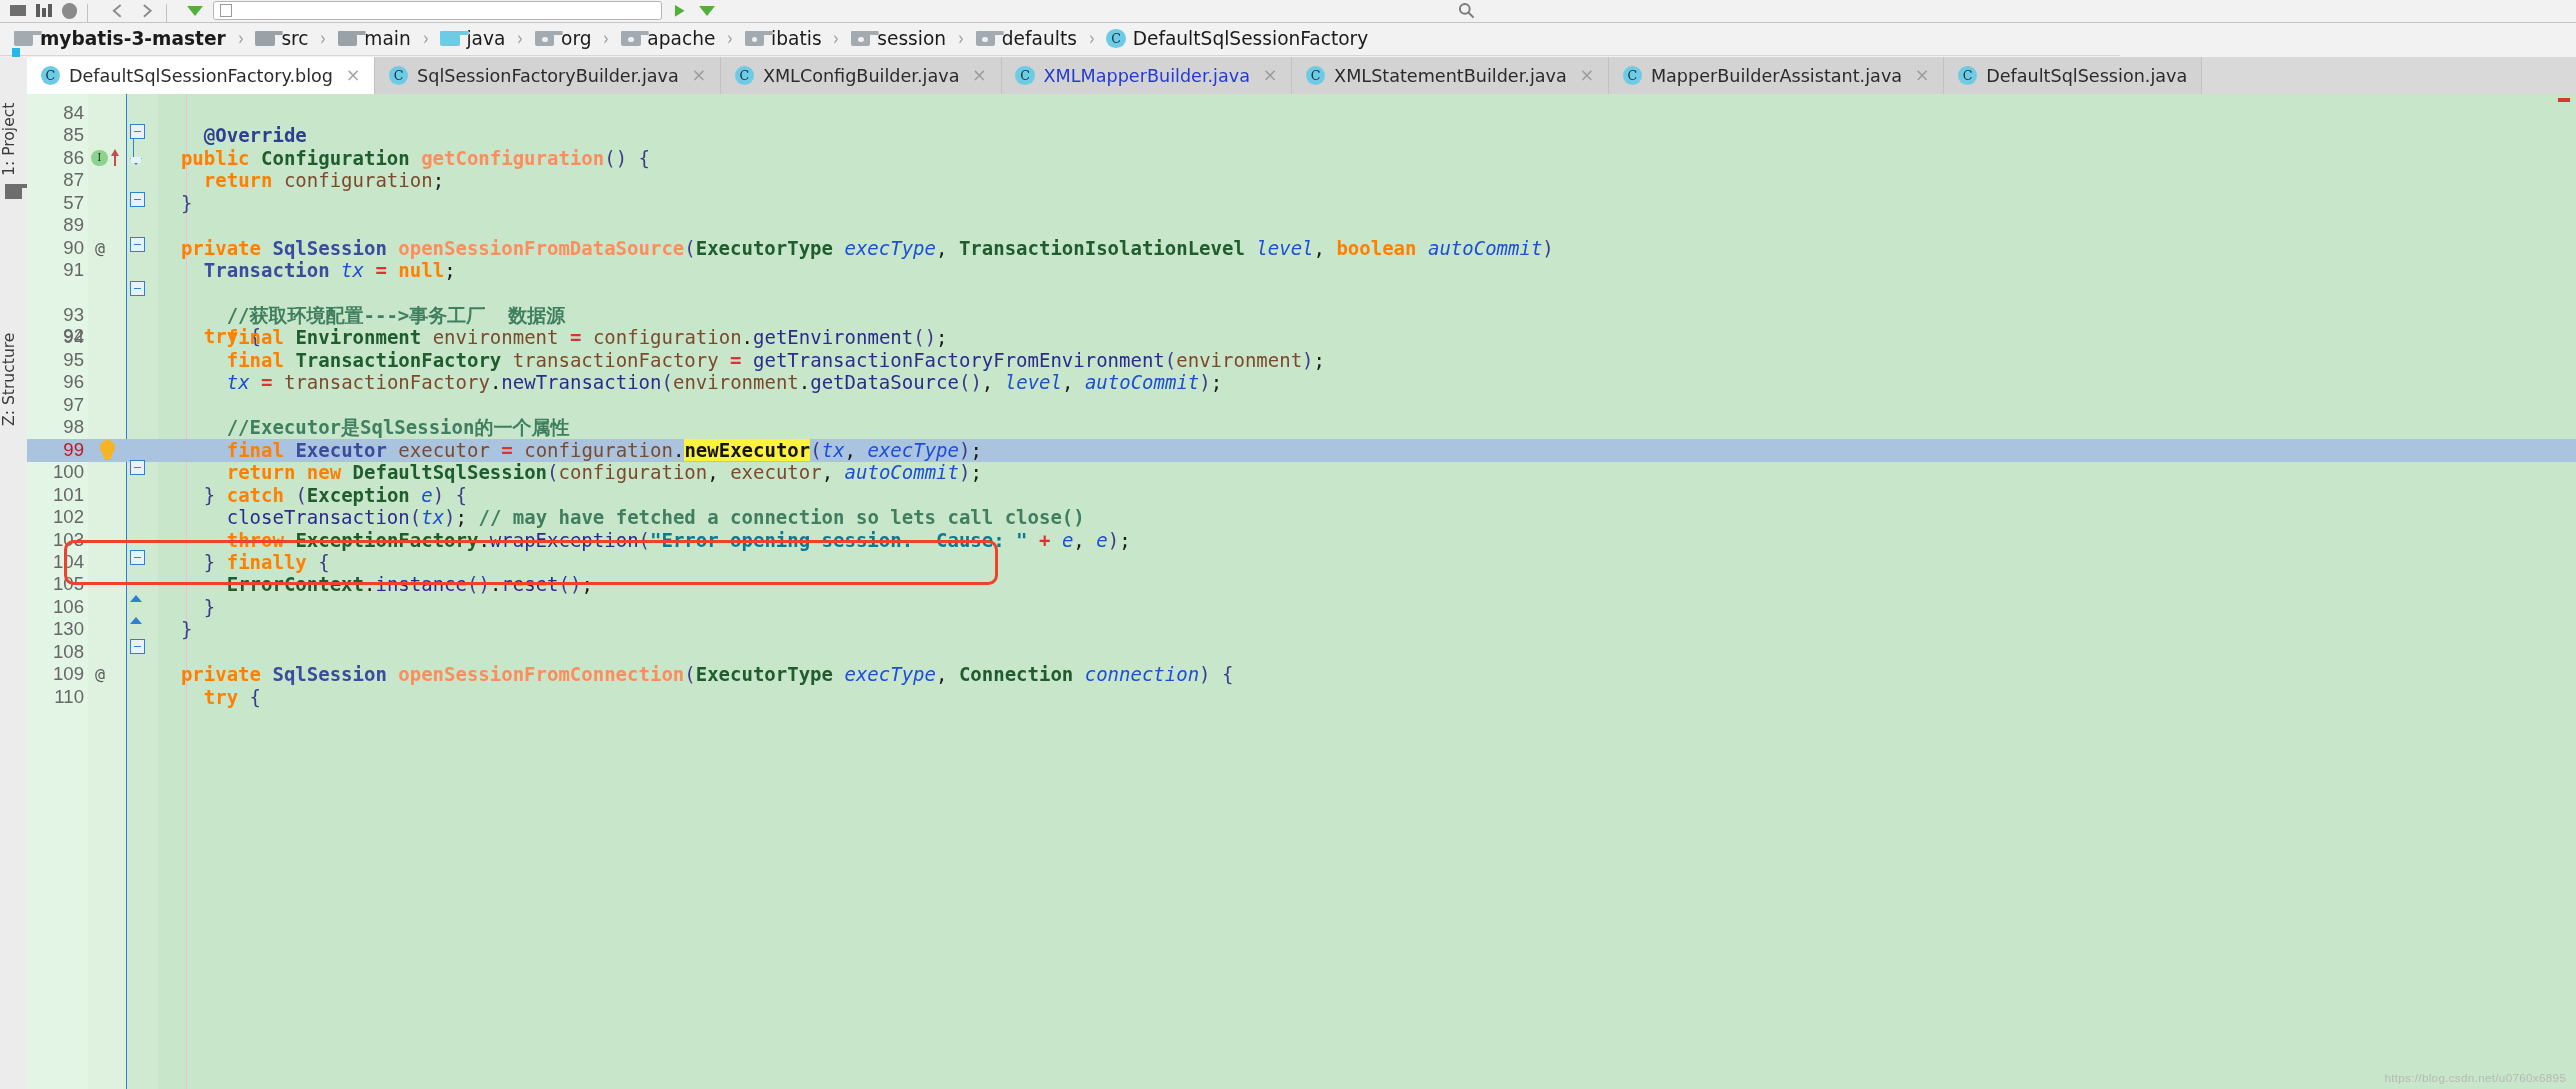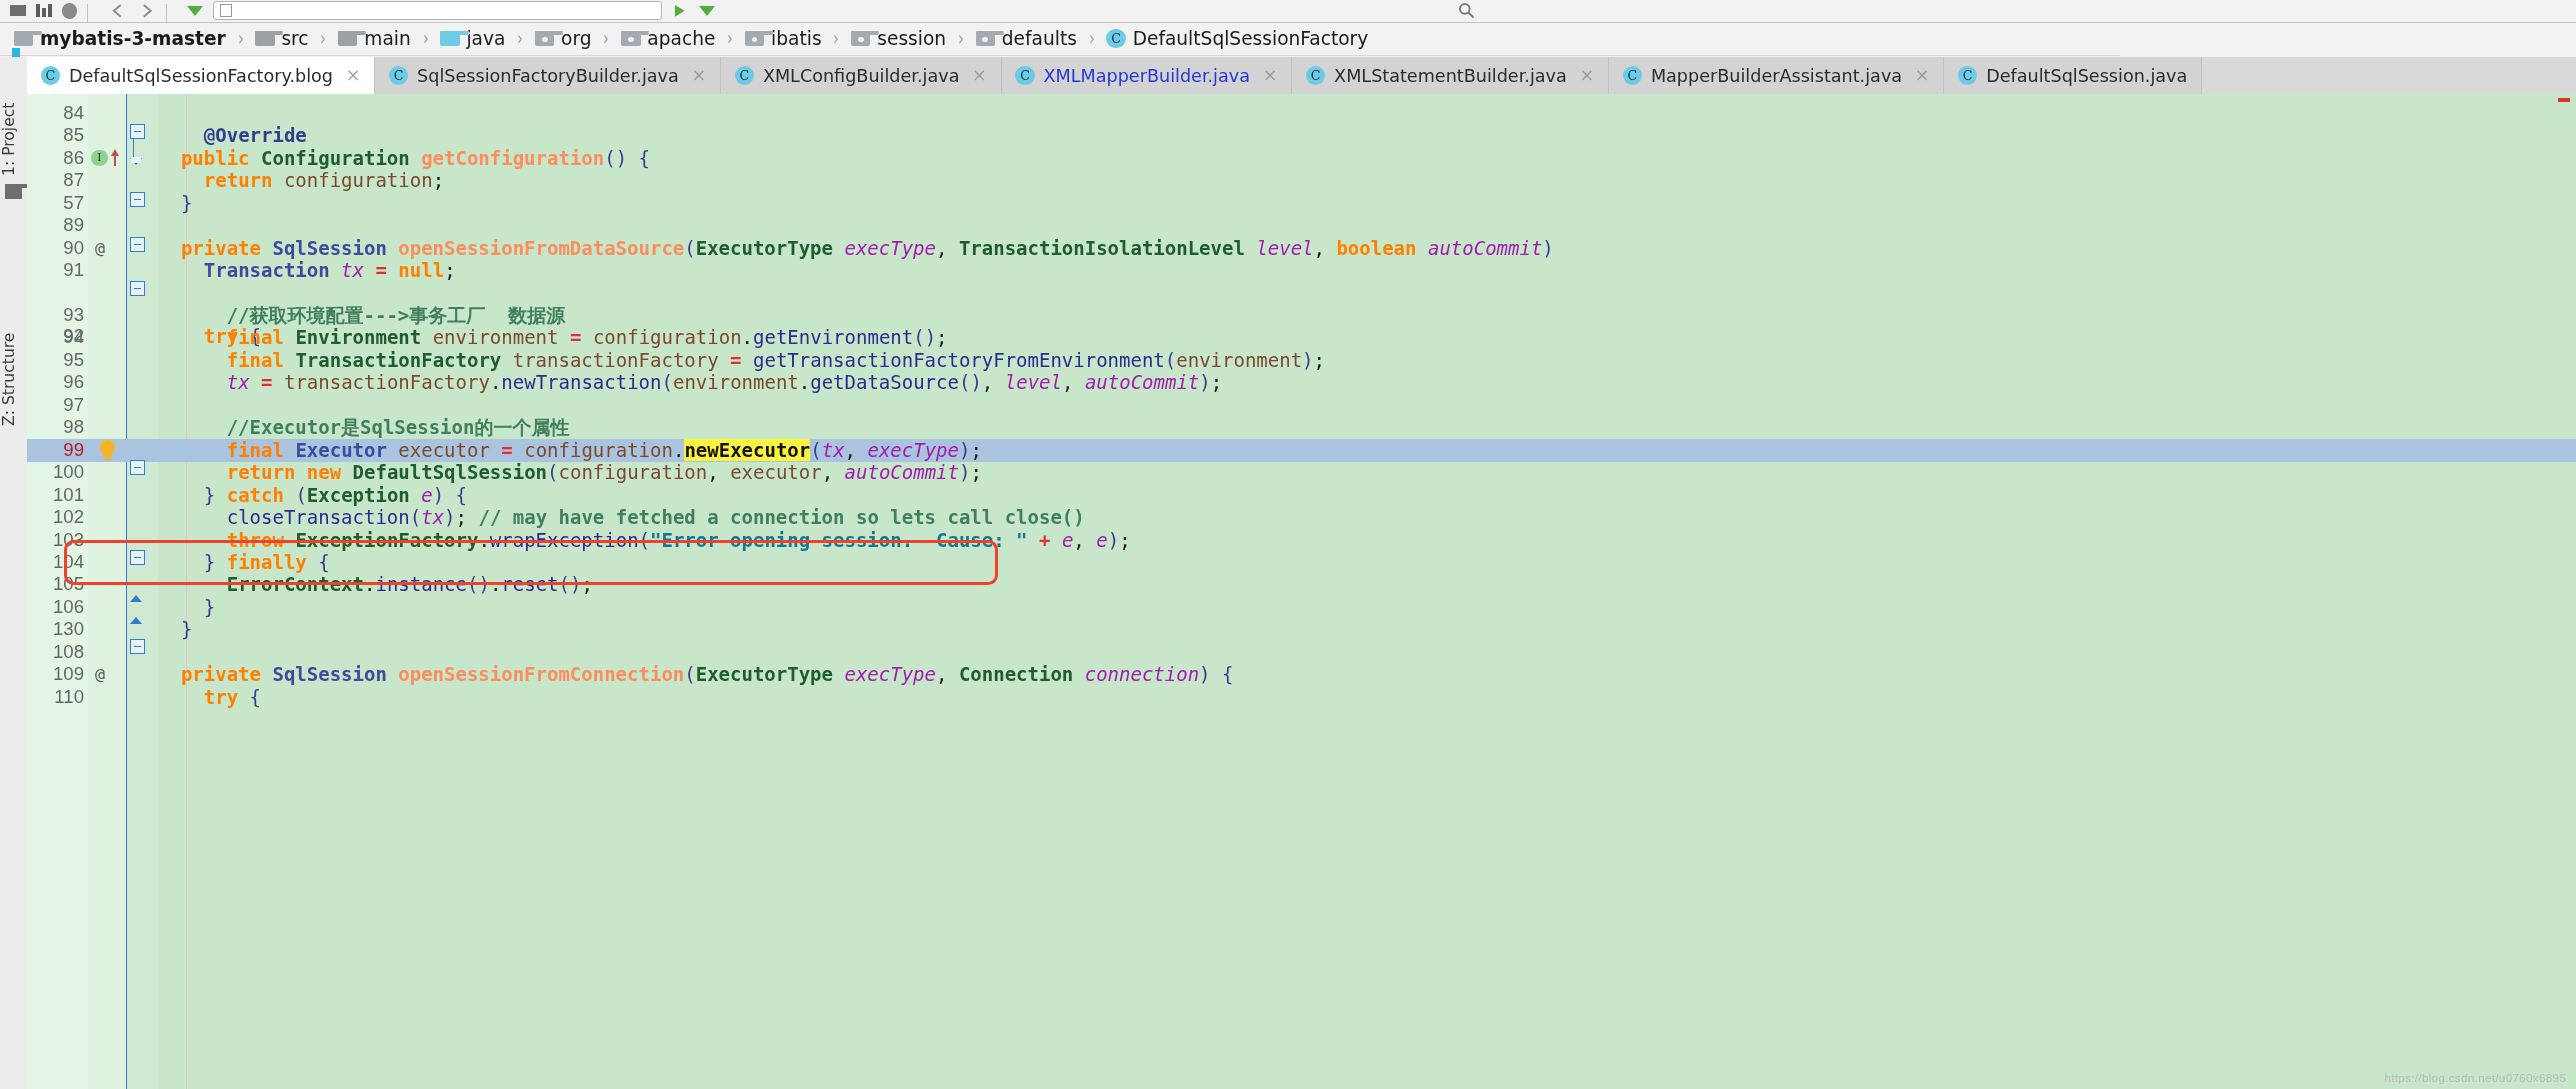--- a/index.html
+++ b/index.html
@@ -131,21 +131,21 @@
   .row.cur .ln{color:#b91c1c;}
 
   
   .kw{color:#ff8000;font-weight:bold;}
   .cls{color:#1f5c2e;font-weight:bold;}
   .iface{color:#3b4b9e;font-weight:bold;}
   .mth{color:#fd8d5c;font-weight:bold;}
   .fld{color:#7b4a2d;}
   .pln{color:#1a1a1a;}
   .par{color:#3b3b8c;}
-  .prm{color:#a21caf;font-style:italic;}
+  .prm{color:#1d4ed8;font-style:italic;}
   .str{color:#0b7a93;font-weight:bold;}
   .cmt{color:#3f7f5f;font-weight:bold;}
   .op{color:#e03030;font-weight:bold;}
   .anno{color:#2d3f8f;font-weight:bold;margin-top:8px;}
   .mthcall{color:#2b2b8f;}
   .hl{background:#fcf33e;color:#141414;font-weight:bold;}
 
   
   .mark{position:absolute;font-size:15.6px;}
   .gm-at{color:#5a5a5a;font-size:16.6px;}

